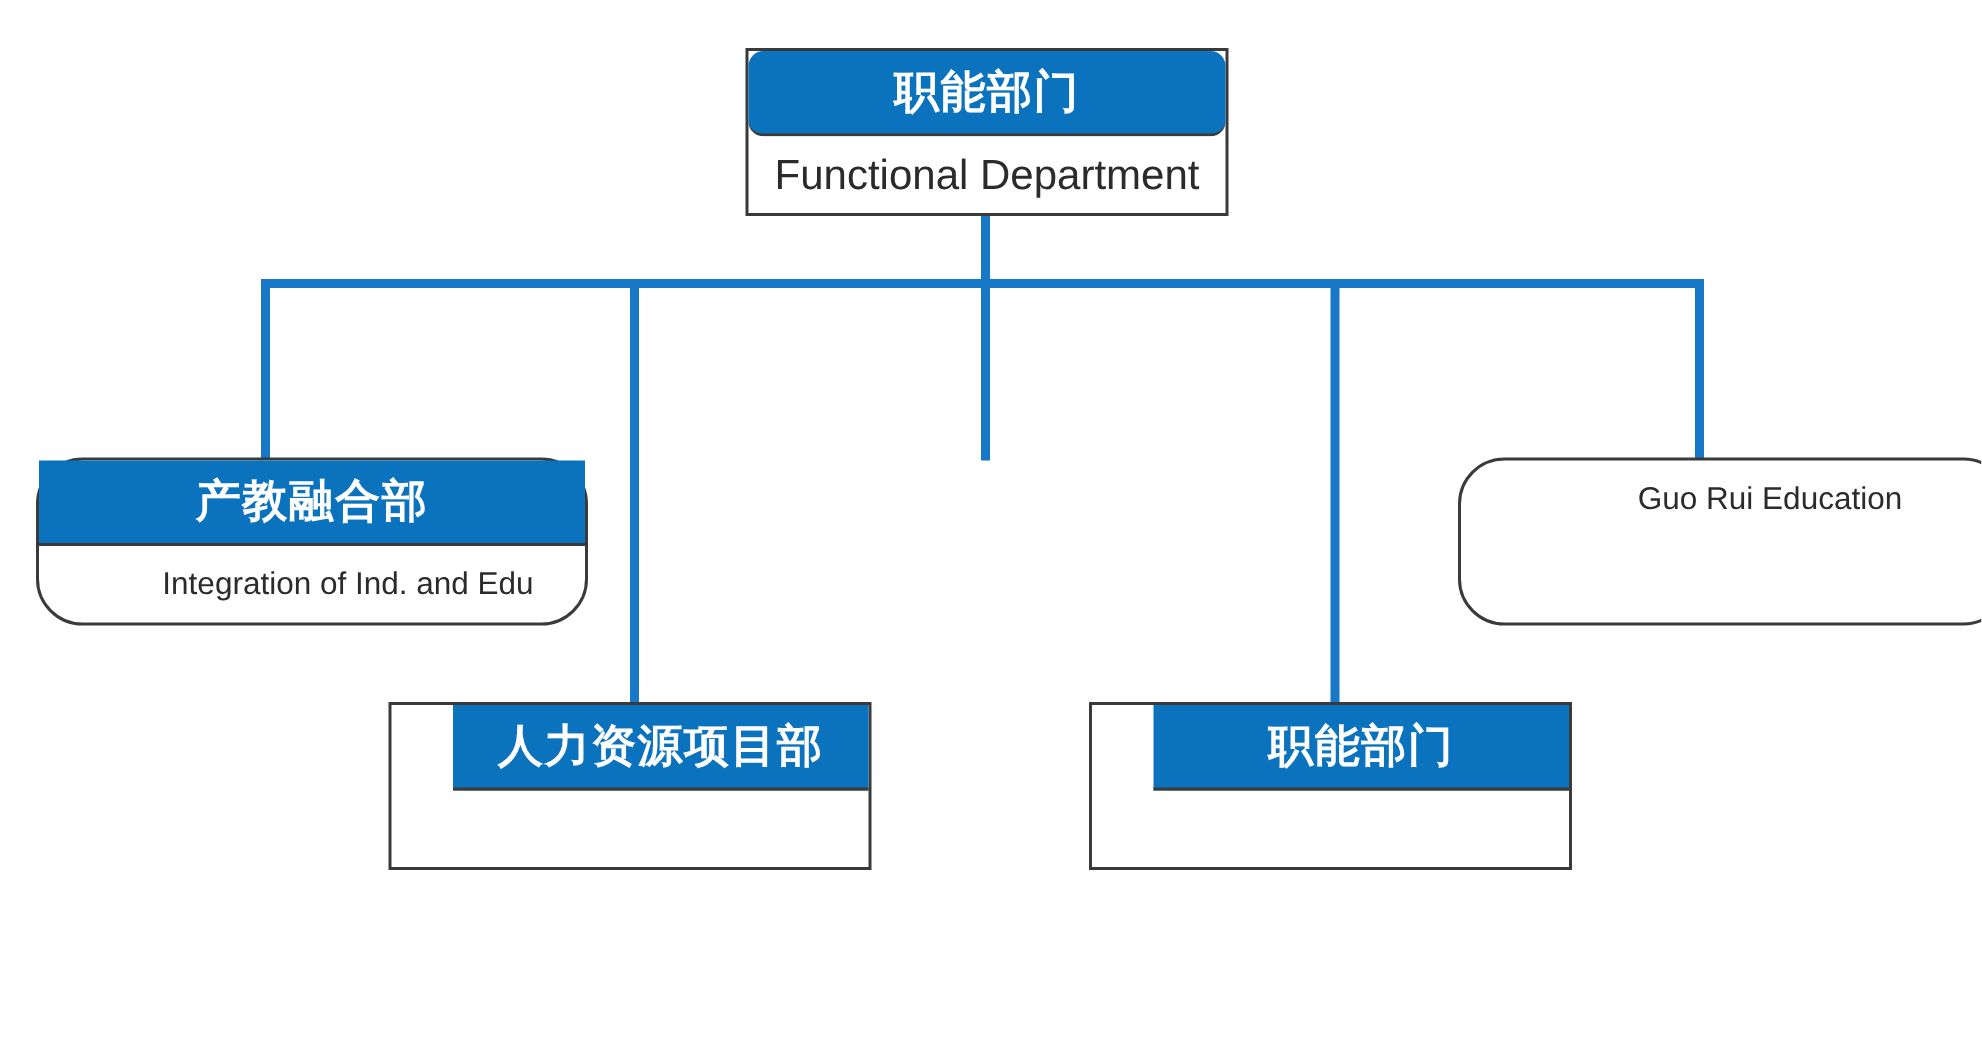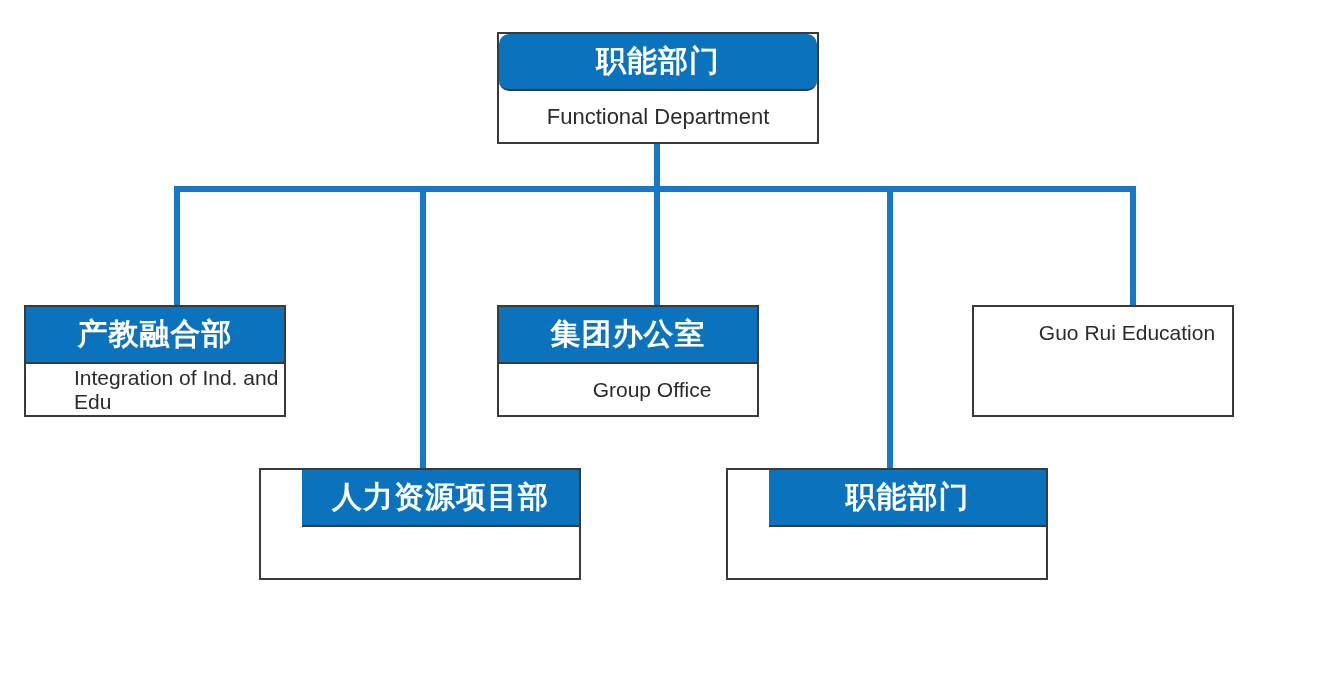--- a/index.html
+++ b/index.html
@@ -46,23 +46,23 @@
   .node-body {
     box-sizing: border-box;
     color: #2b2b2b;
     display: flex;
     align-items: center;
     justify-content: center;
   }
   
   .node-root { left: 497px; top: 32px; width: 322px; height: 112px; }
   .node-root .node-header { height: 57px; font-size: 30px; border-radius: 10px; }
-  .node-root .node-body   { height: 51px; font-size: 22px; }
+  .node-root .node-body   { height: 51px; font-size: 28px; }
   
-  .node-r2 { top: 305px; width: 262px; height: 112px; }
+  .node-r2 { top: 305px; width: 368px; height: 112px; border-radius: 31px; }
   .node-r2 .node-header { height: 57px; font-size: 30px; }
   .node-r2 .node-body   { height: 51px; font-size: 21px; margin-left: 48px; }
   .node-integration { left: 24px; }
   .node-groupoffice { left: 497px; }
   .node-guorui      { left: 972px; }
   
   .node-r3 { top: 468px; width: 322px; height: 112px; padding-left: 41px; }
   .node-r3 .node-header { height: 57px; font-size: 30px; }
   .node-r3 .node-body   { height: 51px; font-size: 21px; }
   .node-hr        { left: 259px; }
@@ -90,24 +90,20 @@
   <div class="node node-root">
     <div class="node-header">职能部门</div>
     <div class="node-body">Functional Department</div>
   </div>
 
   <div class="node node-r2 node-integration">
     <div class="node-header">产教融合部</div>
     <div class="node-body">Integration of Ind. and Edu</div>
   </div>
 
-  <div class="node node-r2 node-groupoffice">
-    <div class="node-header">集团办公室</div>
-    <div class="node-body">Group Office</div>
-  </div>
 
   <div class="node node-r2 node-guorui">
     <div class="node-body">Guo Rui Education</div>
   </div>
 
   <div class="node node-r3 node-hr">
     <div class="node-header">人力资源项目部</div>
   </div>
 
   <div class="node node-r3 node-etiquette">

